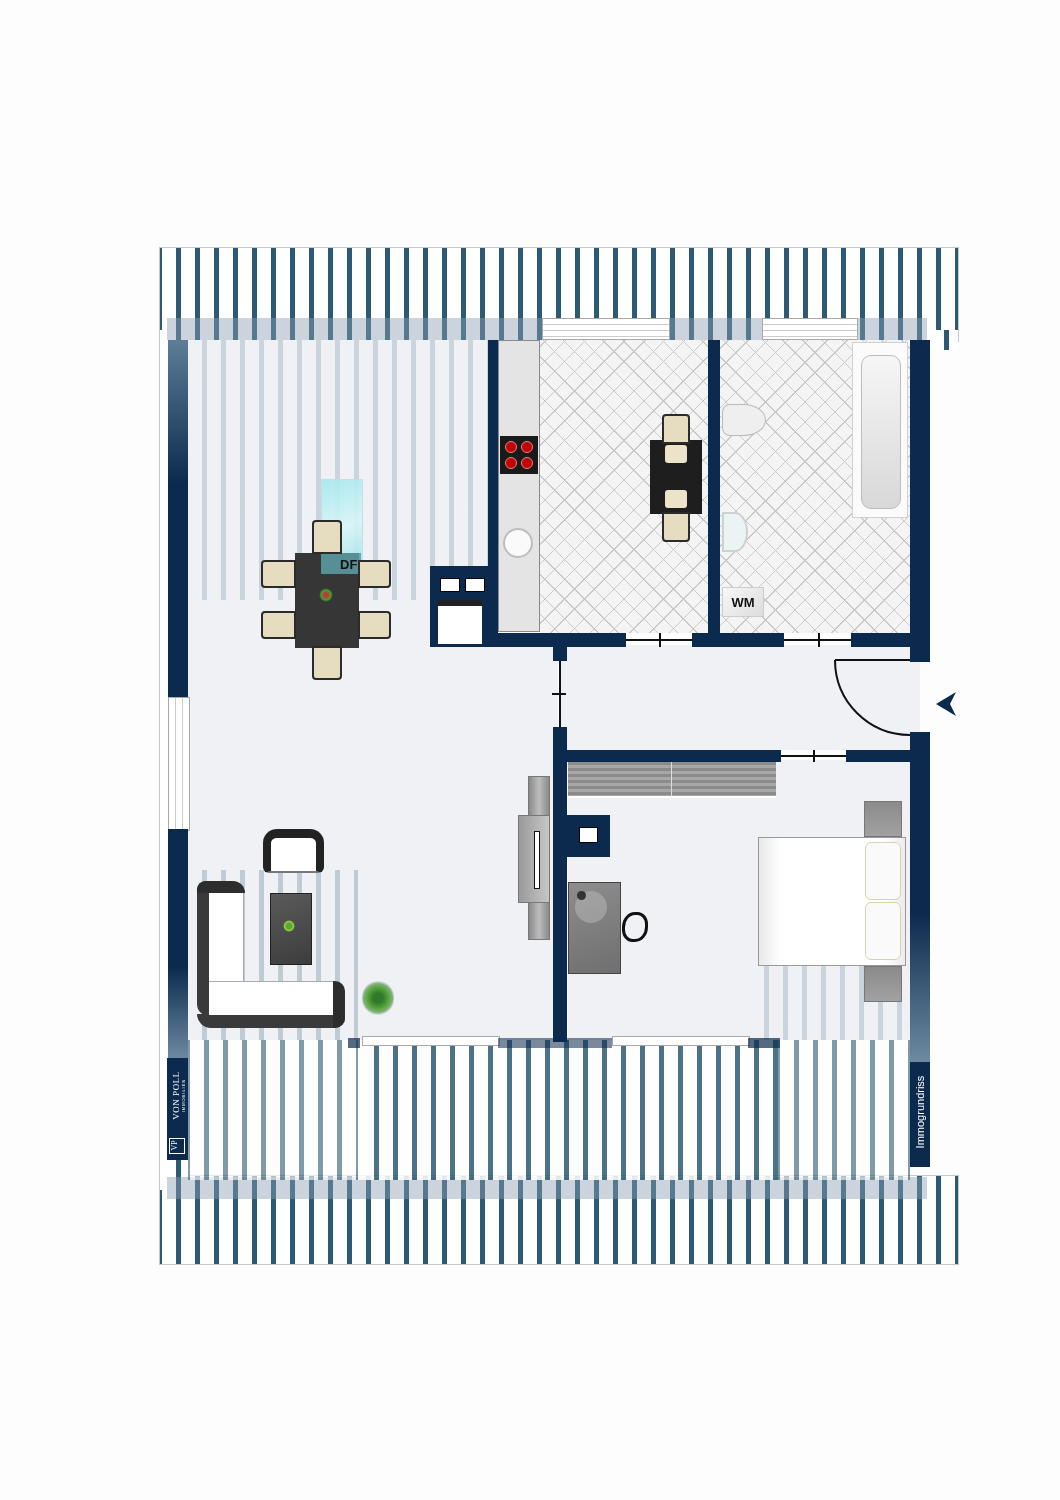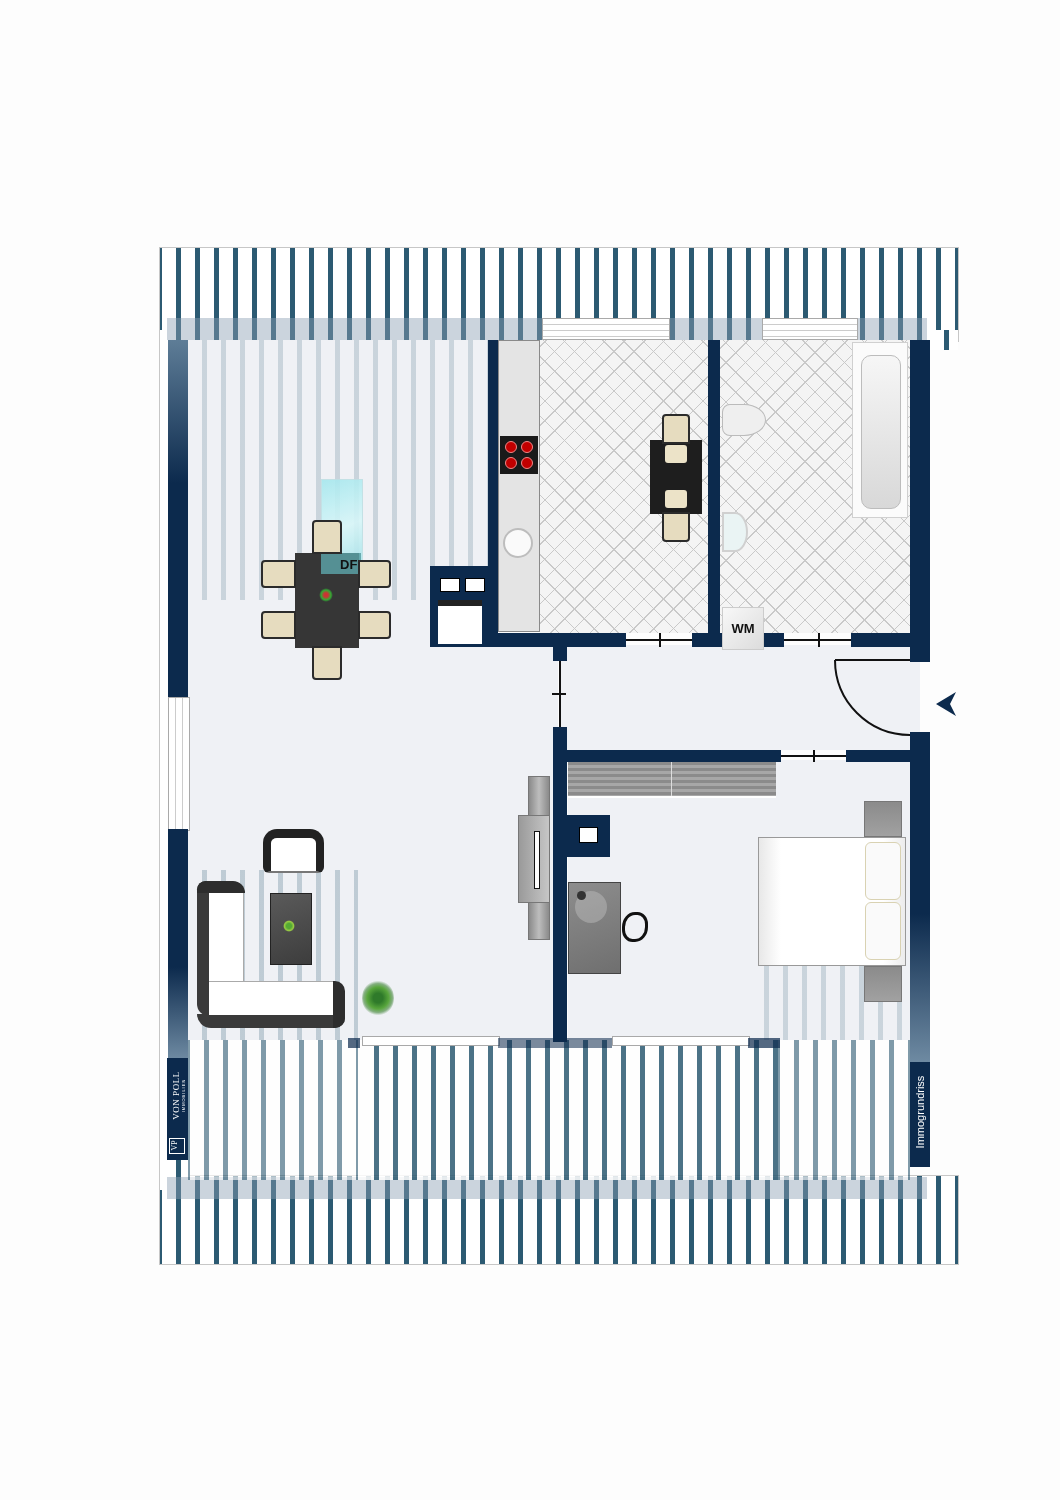--- a/index.html
+++ b/index.html
@@ -121,21 +121,21 @@
 <div class="chair" style="left:662px;top:414px;width:28px;height:30px;border-radius:4px 4px 0 0;"></div>
 <div class="chair" style="left:662px;top:512px;width:28px;height:30px;border-radius:0 0 4px 4px;"></div>
 <div class="abs" style="left:665px;top:445px;width:22px;height:18px;background:#ece3c8;border-radius:3px;"></div>
 <div class="abs" style="left:665px;top:490px;width:22px;height:18px;background:#ece3c8;border-radius:3px;"></div>
 
 <div class="abs" style="left:722px;top:404px;width:42px;height:30px;background:#efefef;border-radius:8px 50% 50% 8px;border:1px solid #bbb;"></div>
 <div class="abs" style="left:722px;top:512px;width:26px;height:40px;background:#eaf4f4;border-radius:0 50% 50% 0;border:2px solid #d0d0d0;box-sizing:border-box;"></div>
 <div class="abs" style="left:852px;top:342px;width:56px;height:176px;background:#fbfbfb;border:1px solid #d0d0d0;box-sizing:border-box;">
   <div class="abs" style="left:8px;top:12px;width:38px;height:152px;background:linear-gradient(180deg,#f6f6f6,#d8d8d8);border-radius:10px;border:1px solid #bcbcbc;"></div>
 </div>
-<div class="abs" style="left:722px;top:587px;width:42px;height:43px;background:linear-gradient(135deg,#f8f8f8,#dcdcdc);border:1px solid #ccc;box-sizing:border-box;display:flex;align-items:center;justify-content:center;margin-top:20px;">
+<div class="abs" style="left:722px;top:587px;width:42px;height:30px;background:linear-gradient(135deg,#f8f8f8,#dcdcdc);border:1px solid #ccc;box-sizing:border-box;display:flex;align-items:center;justify-content:center;">
   <span class="label-tag" style="position:static;font-size:13px;">WM</span>
 </div>
 
 <div class="abs" style="left:321px;top:479px;width:40px;height:95px;background:linear-gradient(160deg,#a6e8ee,#d7f6f8 50%,#9ddfe6);opacity:0.9;border:1px solid #bfe0e4;"></div>
 <div class="abs" style="left:295px;top:553px;width:64px;height:95px;background:#363636;"></div>
 <div class="abs" style="left:321px;top:553px;width:40px;height:21px;background:rgba(90,160,165,0.85);"></div>
 <span class="label-tag" style="left:340px;top:557px;font-size:13px;">DF</span>
 <div class="abs" style="left:319px;top:588px;width:14px;height:14px;border-radius:50%;background:radial-gradient(#c33 20%,#3a3 50%,transparent 70%);"></div>
 <div class="chair" style="left:312px;top:520px;width:30px;height:34px;border-radius:4px 4px 0 0;"></div>
 <div class="chair" style="left:312px;top:646px;width:30px;height:34px;border-radius:0 0 4px 4px;"></div>

